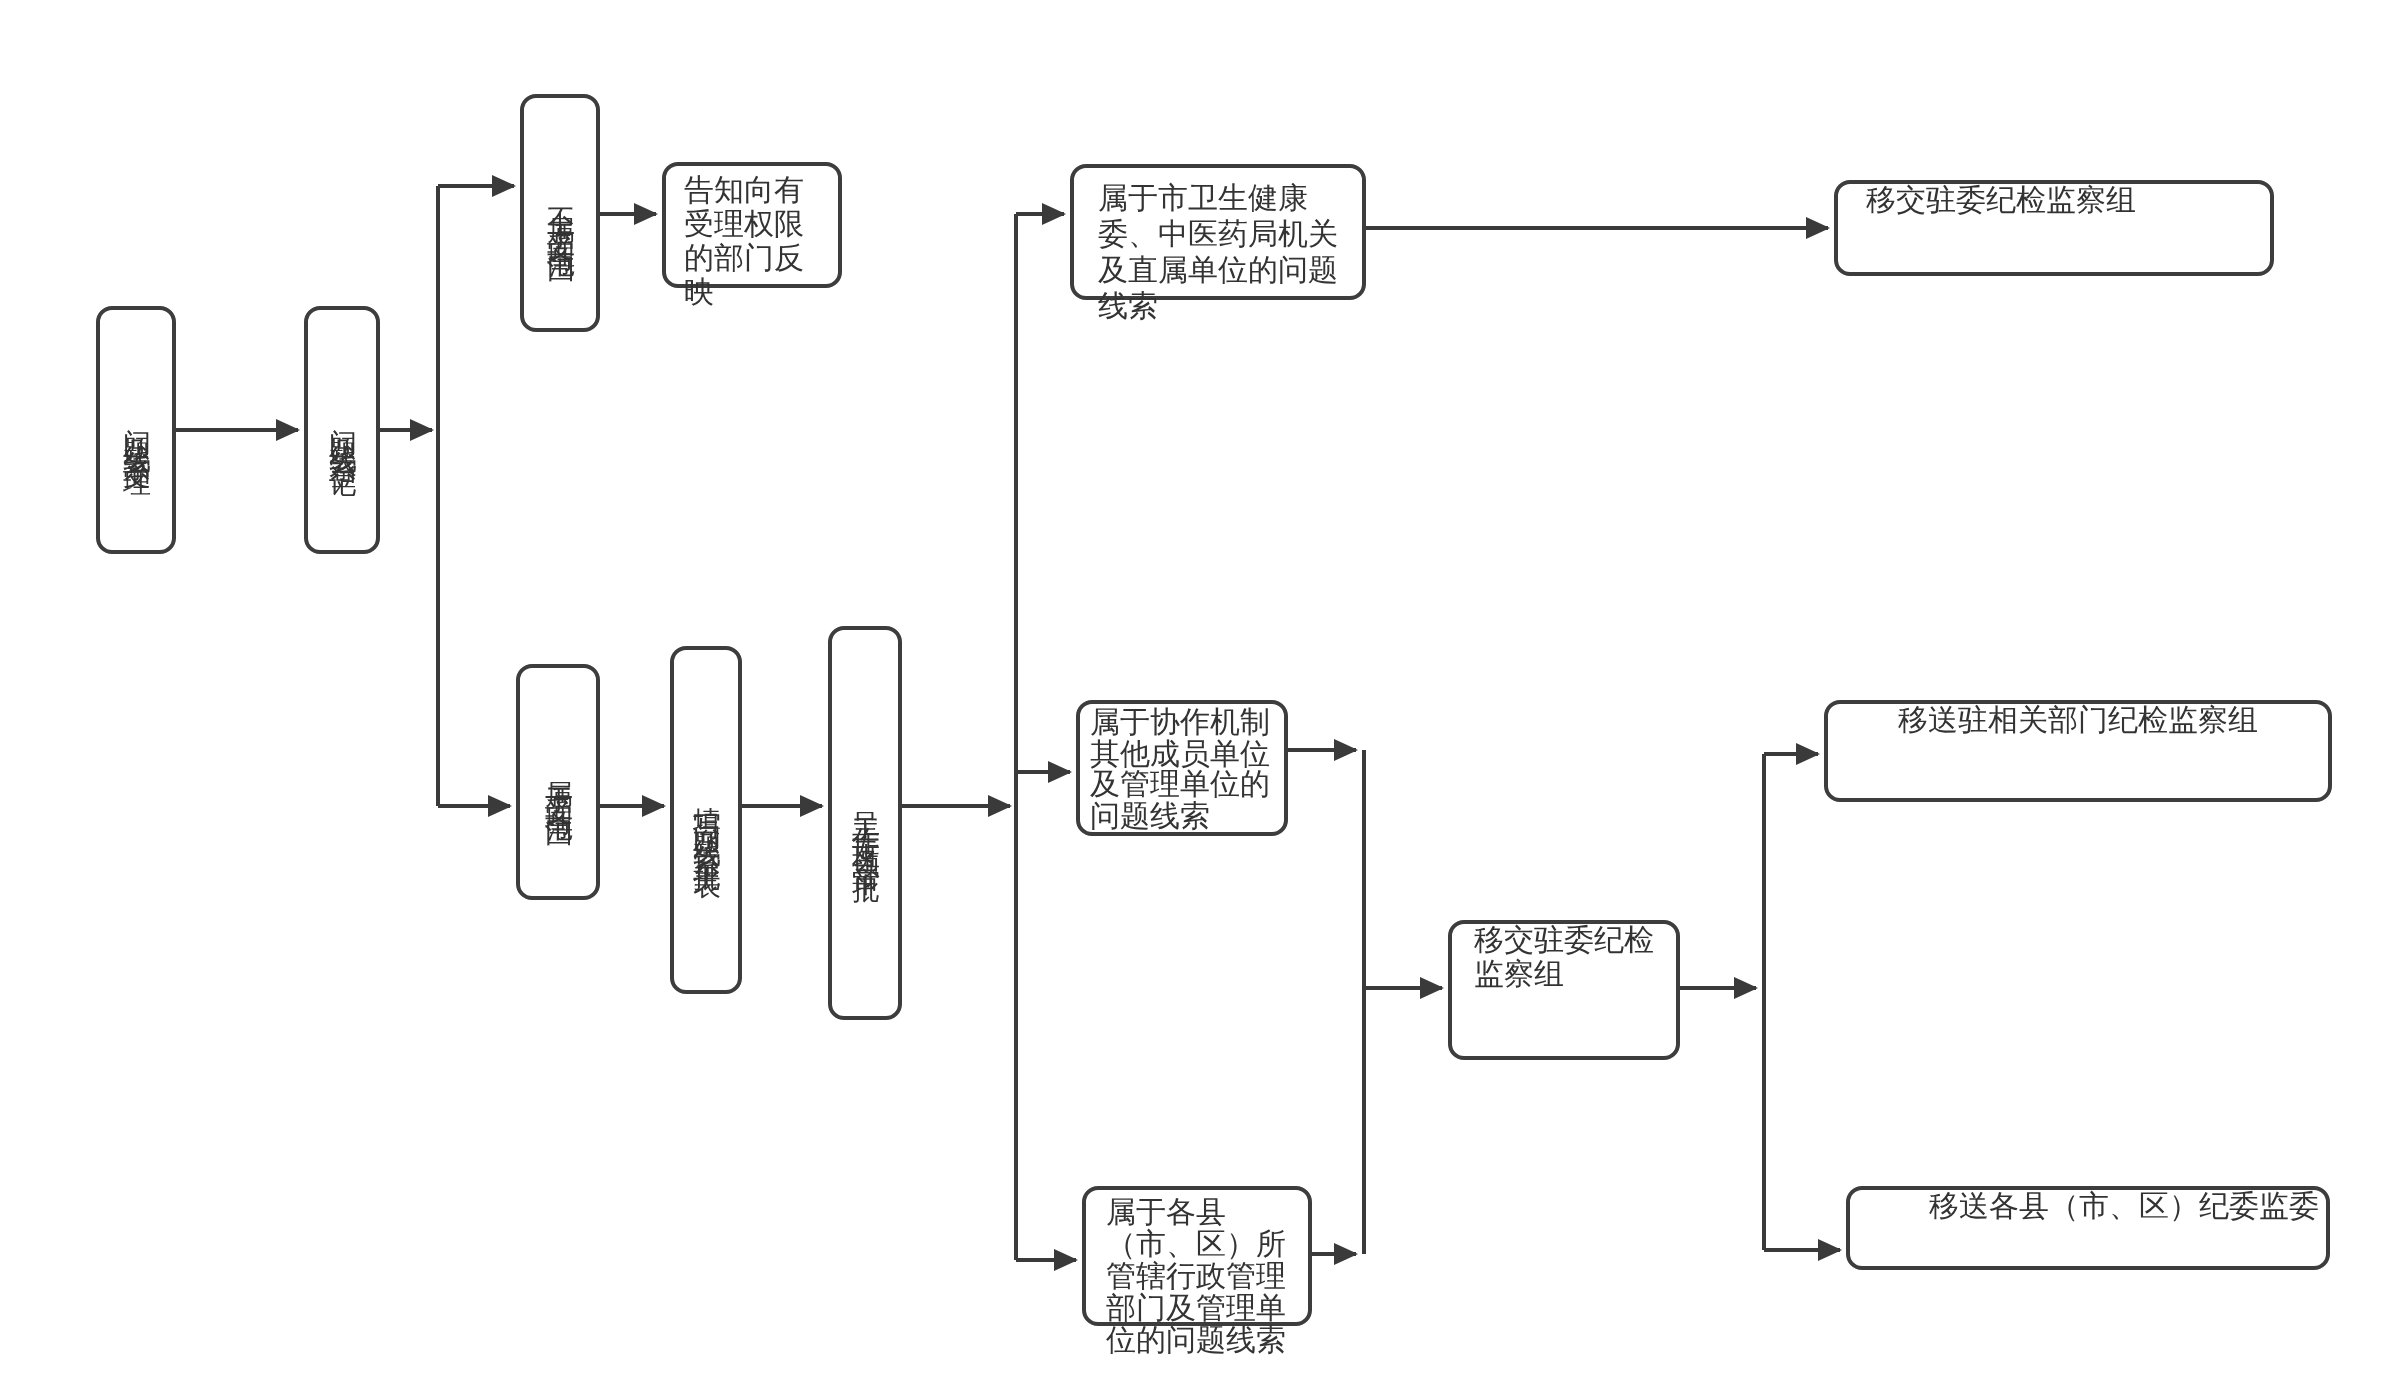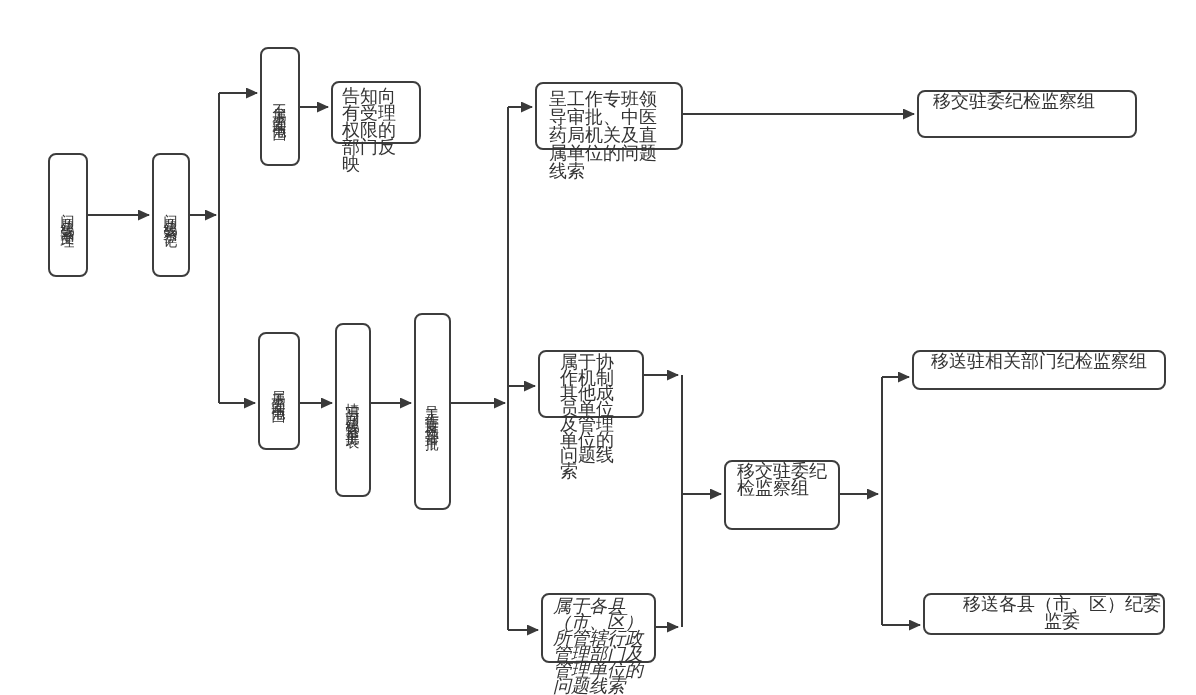--- a/index.html
+++ b/index.html
@@ -19,40 +19,40 @@
   .v{align-items:center;justify-content:center;}
   .v .txt{
     writing-mode:vertical-rl;
     text-orientation:upright;
     font-size:14px;
     letter-spacing:4px;
     line-height:1;
     white-space:nowrap;
   }
   
-  .h{font-size:18px;line-height:17px;}
+  .h{font-size:15px;line-height:17px;}
   .h .txt{width:100%;}
   .top-left{align-items:flex-start;}
   .v-center{align-items:flex-start;}
   .t-center{text-align:center;}
 
   
   #n-receive         {left:48px;  top:153px; width:40px;  height:124px;}
   #n-register        {left:152px; top:153px; width:38px;  height:124px;}
   #n-not-in-scope    {left:260px; top:47px;  width:40px;  height:119px;}
   #n-notify          {left:331px; top:81px;  width:90px;  height:63px;  padding:4px 9px;}
   #n-in-scope        {left:258px; top:332px; width:42px;  height:118px;}
   #n-fill-form       {left:335px; top:323px; width:36px;  height:174px;}
   #n-approve         {left:414px; top:313px; width:37px;  height:197px;}
   #n-health          {left:535px; top:82px;  width:148px; height:68px;  padding:6px 12px;line-height:18px;}
   #n-transfer-top    {left:917px; top:90px;  width:220px; height:48px;  padding:0 14px;}
-  #n-coop            {left:538px; top:350px; width:106px; height:68px;  padding:2px 20px;line-height:15.5px;}
-  #n-counties        {left:541px; top:593px; width:115px; height:70px;  padding:3px 10px;line-height:16px;font-style:italic;}
+  #n-coop            {left:538px; top:350px; width:106px; height:68px;  padding:2px 5px;line-height:15.5px;}
+  #n-counties        {left:541px; top:593px; width:115px; height:70px;  padding:3px 10px;line-height:16px;}
   #n-transfer-mid    {left:724px; top:460px; width:116px; height:70px;  padding:0 11px;}
-  #n-transfer-related{left:912px; top:350px; width:254px; height:40px;}
+  #n-transfer-related{left:912px; top:350px; width:254px; height:51px;}
   #n-transfer-county {left:923px; top:593px; width:242px; height:42px;padding-left:36px;}
 </style>
 </head>
 <body>
 
 <div id="canvas">
 
   <svg id="wires" viewBox="0 0 1196 695" xmlns="http://www.w3.org/2000/svg">
     <defs>
       <marker id="arrow" markerUnits="userSpaceOnUse" markerWidth="13" markerHeight="11" refX="11" refY="5.5" orient="auto">
@@ -129,21 +129,21 @@
 
   <div class="node v" id="n-fill-form">
     <span class="txt">填写问题线索呈批表</span>
   </div>
 
   <div class="node v" id="n-approve">
     <span class="txt">呈工作专班领导审批</span>
   </div>
 
   <div class="node h top-left" id="n-health">
-    <span class="txt">呈工作专班领导审批、中医药局机关及直属单位的问题线索</span>
+    <span class="txt">属于市卫生健康委、中医药局机关及直属单位的问题线索</span>
   </div>
 
   <div class="node h v-center" id="n-transfer-top">
     <span class="txt">移交驻委纪检监察组</span>
   </div>
 
   <div class="node h top-left" id="n-coop">
     <span class="txt">属于协作机制其他成员单位及管理单位的问题线索</span>
   </div>
 

